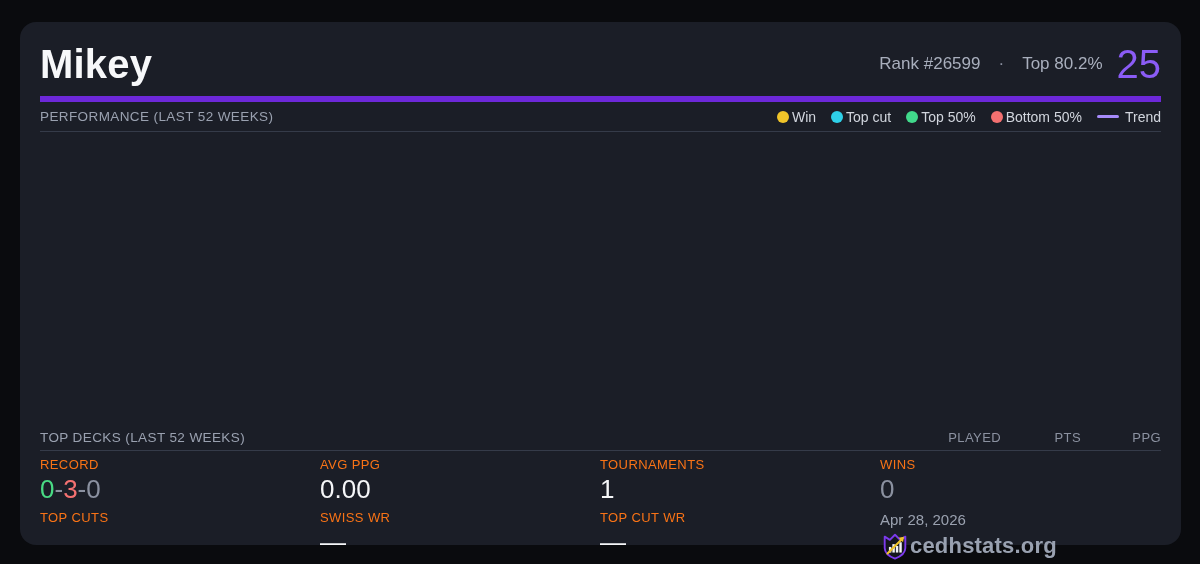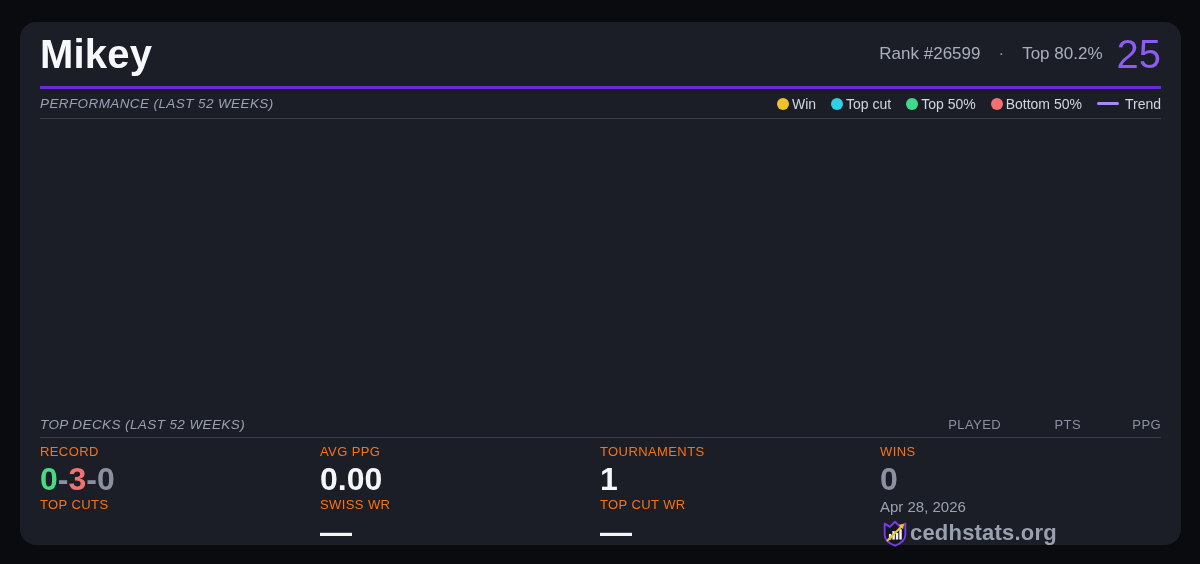--- a/index.html
+++ b/index.html
@@ -18,24 +18,25 @@
     width: 1161px;
     height: 523px;
     background: #1b1e27;
     border-radius: 16px;
     box-sizing: border-box;
     padding: 0 20px;
   }
   
   .card-header {
     height: 64px;
-    border-bottom: 3px solid #6d28d9;
+    border-bottom: 6px solid #6d28d9;
     display: flex;
     align-items: center;
     justify-content: space-between;
+    padding-top: 10px;
   }
   .player-name {
     font-size: 40px;
     font-weight: 800;
     color: #f7f8fa;
     letter-spacing: 0.2px;
   }
   .header-right {
     display: flex;
     align-items: center;
@@ -60,21 +61,20 @@
     height: 29px;
     border-bottom: 1px solid #353b49;
     display: flex;
     align-items: center;
     justify-content: space-between;
   }
   .section-label {
     font-size: 13.5px;
     color: #9aa1b0;
     letter-spacing: 0.4px;
-    font-style: italic;
   }
   .legend {
     display: flex;
     gap: 15px;
   }
   .legend-item {
     display: flex;
     align-items: center;
     gap: 3px;
     font-size: 14px;
@@ -125,22 +125,22 @@
     grid-template-rows: 53px 57px;
     padding-top: 6px;
   }
   .stat-label {
     font-size: 13px;
     color: #f97316;
     letter-spacing: 0.4px;
     margin-bottom: 3px;
   }
   .stat-value {
-    font-size: 32px;
-    font-weight: 700;
+    font-size: 26px;
+    font-weight: 400;
     color: #f5f6f8;
     line-height: 1.1;
   }
   .val-muted { color: #8b91a0; }
   .rec-win { color: #49db84; }
   .rec-loss { color: #f47171; }
   .rec-draw { color: #8b91a0; }
   .rec-sep { color: #8b91a0; }
   
   .footer-cell {

